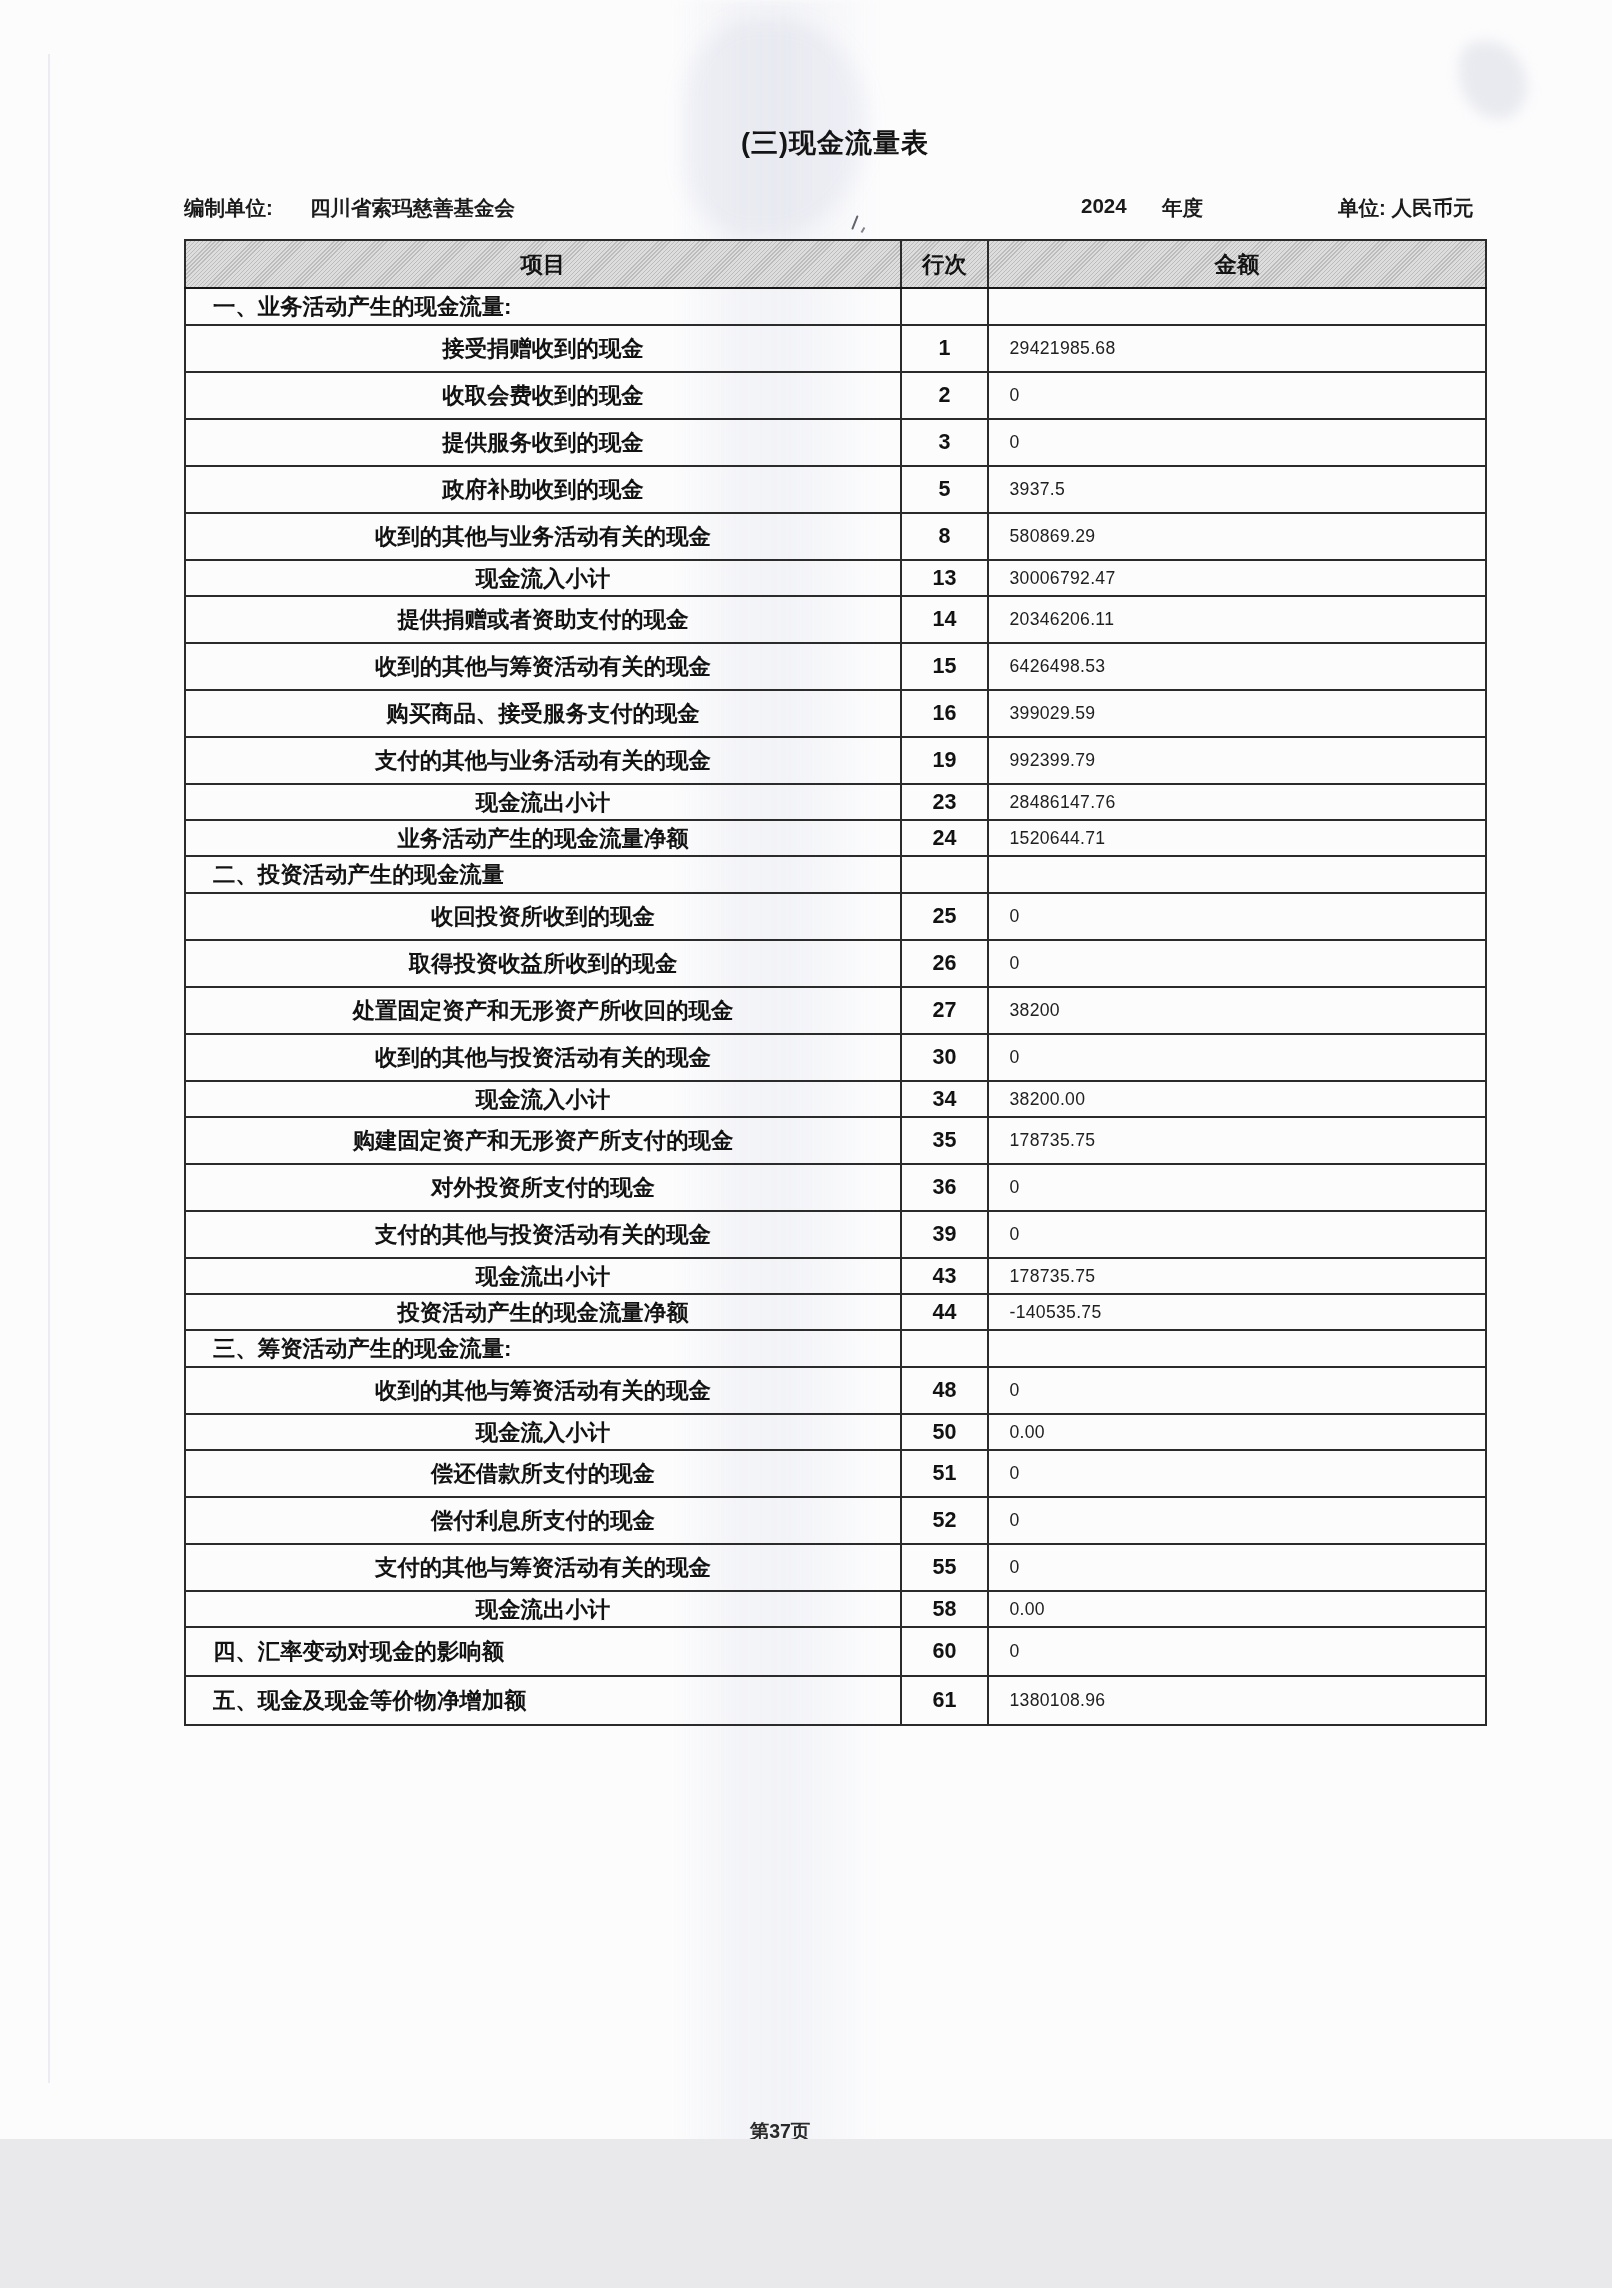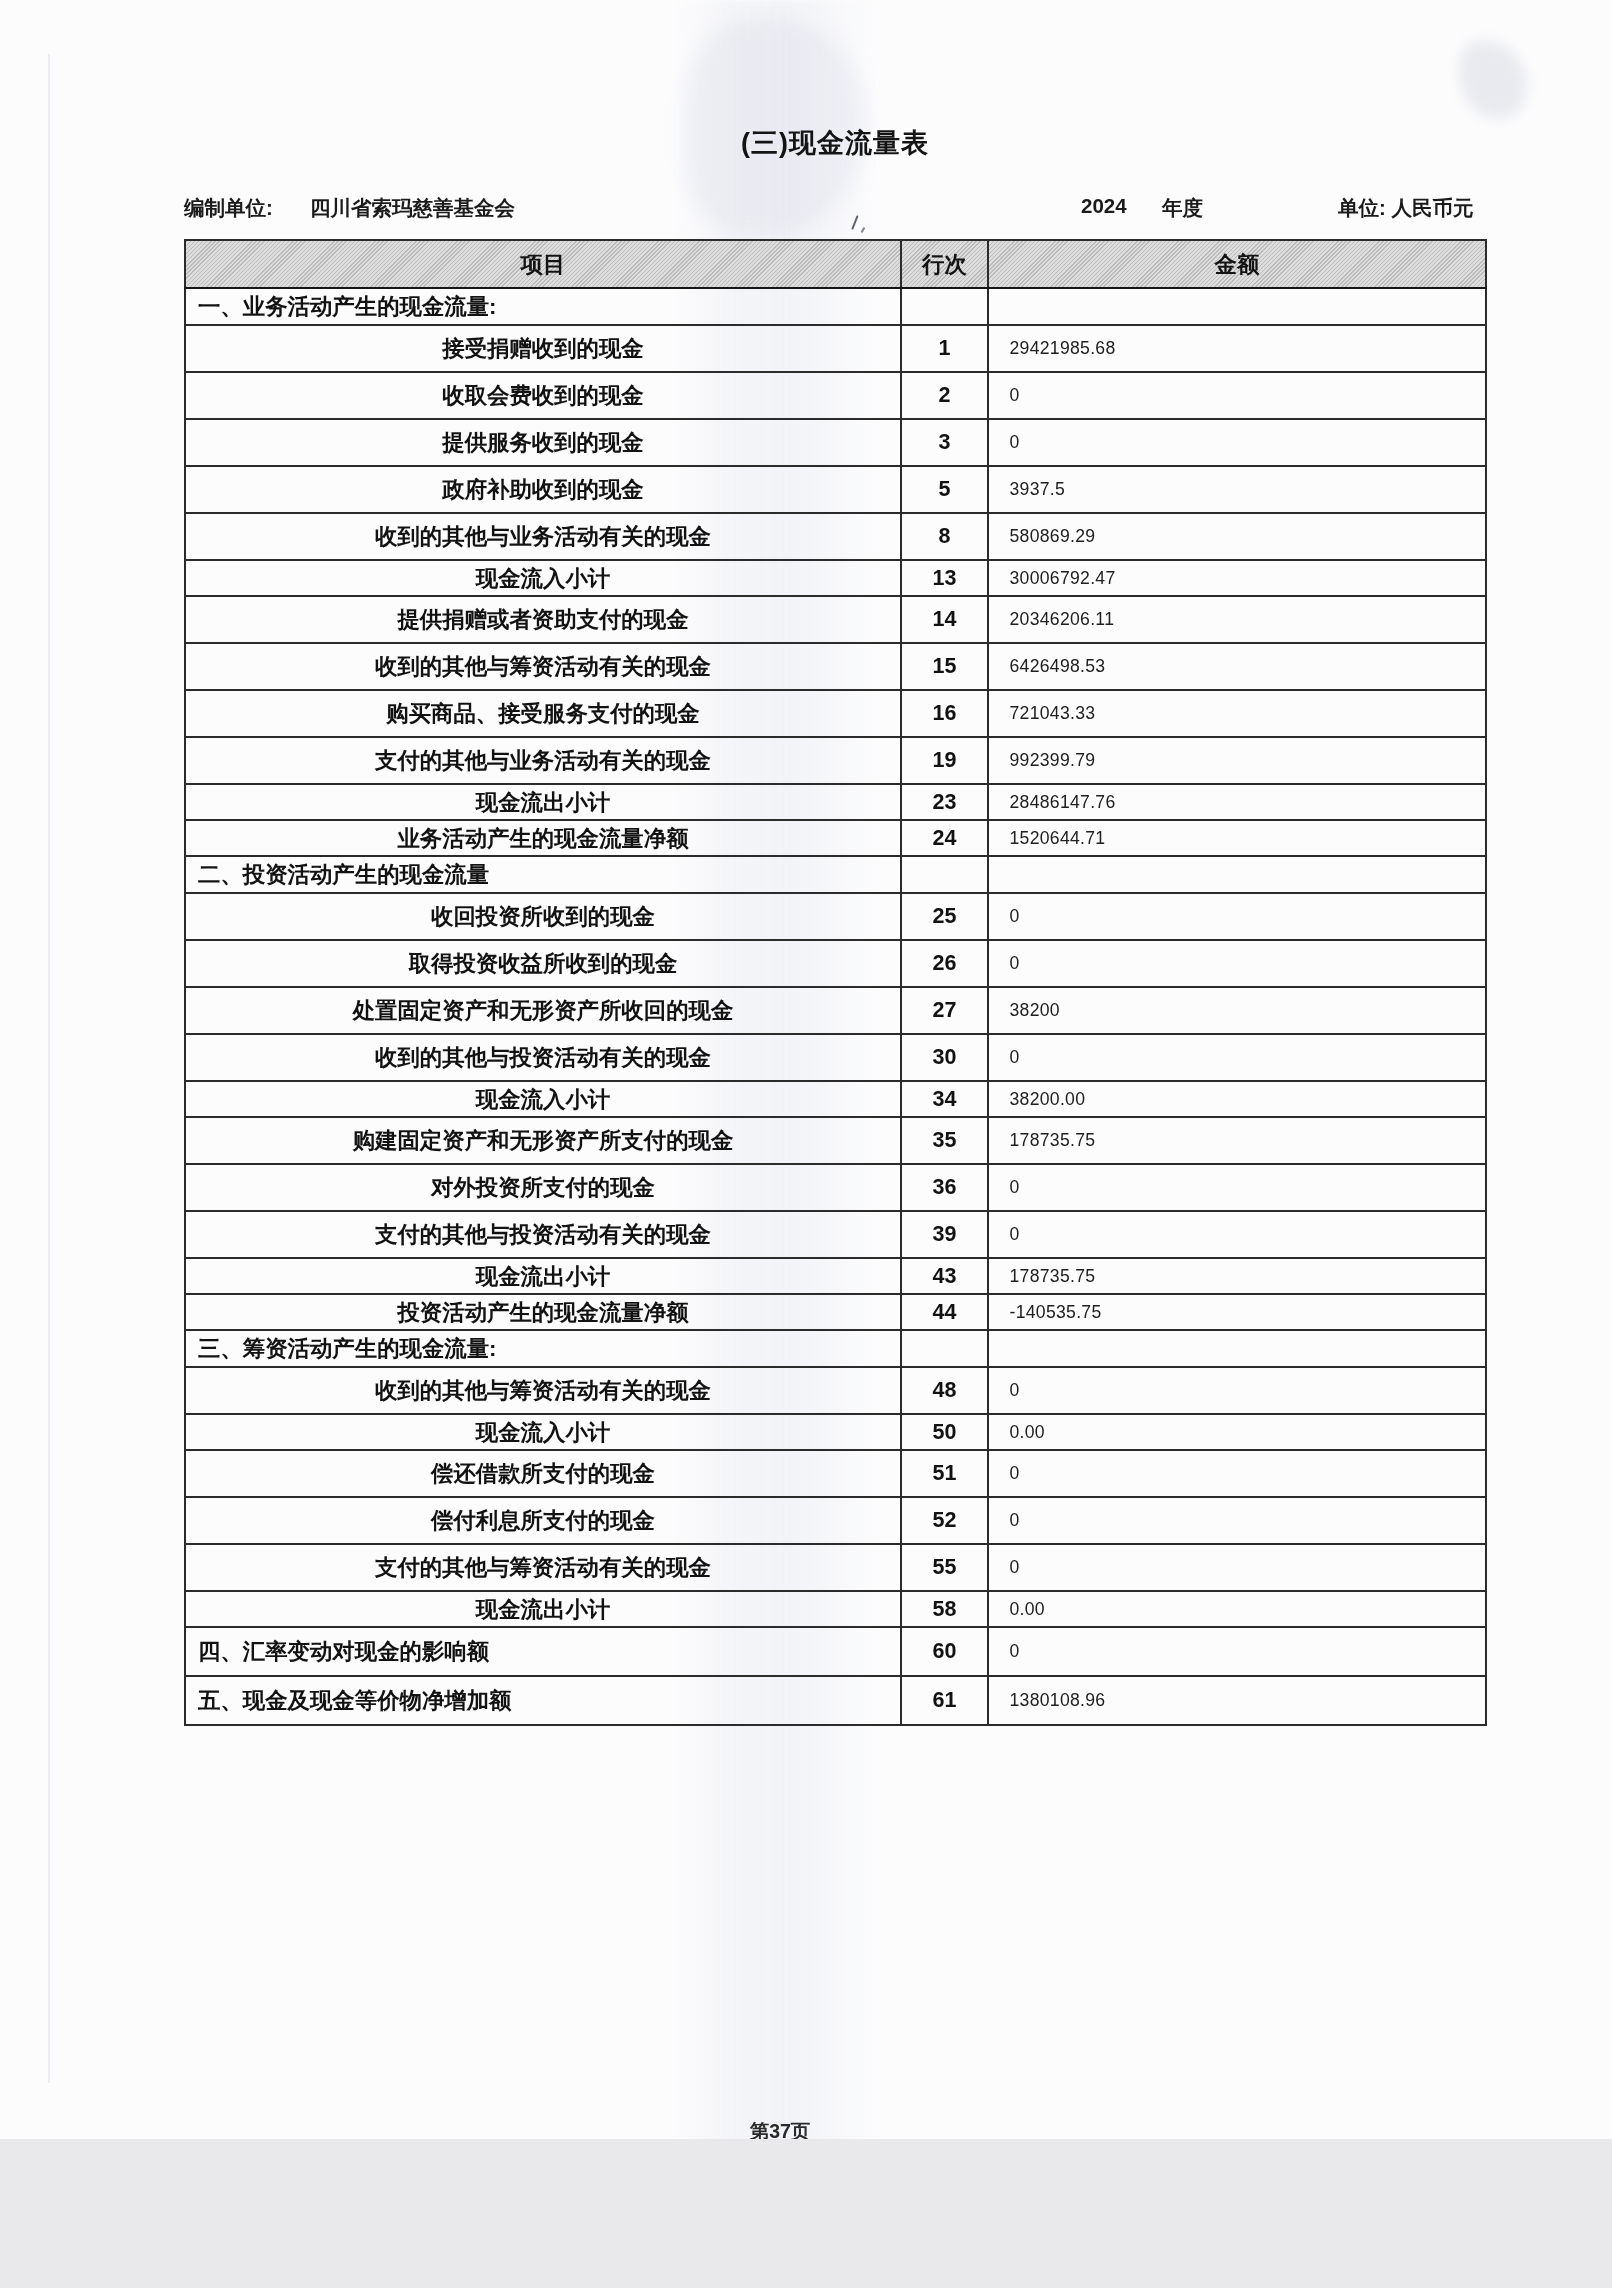--- a/index.html
+++ b/index.html
@@ -54,21 +54,21 @@
     background-color:#d8d8d8;
     background-image:repeating-linear-gradient(135deg,rgba(40,40,40,.16) 0 1px,rgba(255,255,255,.12) 1px 2.9px);
     border-bottom:2.9px solid #161616;
   }
   tr.section td{height:35px;}
   tr.item td{height:45px;}
   tr.subtotal td{height:34px;}
   tr.major td{height:47px;}
 
   td.item-cell{font-size:22.4px;font-weight:700;text-align:center;color:#121212;}
-  tr.section td.item-cell,tr.major td.item-cell{text-align:left;padding-left:12px;margin-left:13px;}
+  tr.section td.item-cell,tr.major td.item-cell{text-align:left;padding-left:27px;margin-left:13px;}
   td.line-cell{font-size:21.5px;font-weight:700;text-align:center;color:#121212;}
   td.amount-cell{font-size:17.6px;font-weight:400;text-align:left;padding-left:20.5px;color:#202020;letter-spacing:0.3px;}
 
   .footer-page{
     position:absolute;left:0;top:2118px;width:1560px;
     text-align:center;font-size:19.5px;font-weight:600;color:#2a2a2a;
   }
 </style>
 </head>
 <body>
@@ -148,21 +148,21 @@
           <td class="amount-cell">20346206.11</td>
         </tr>
         <tr class="item">
           <td class="item-cell">收到的其他与筹资活动有关的现金</td>
           <td class="line-cell">15</td>
           <td class="amount-cell">6426498.53</td>
         </tr>
         <tr class="item">
           <td class="item-cell">购买商品、接受服务支付的现金</td>
           <td class="line-cell">16</td>
-          <td class="amount-cell">721043.33</td>
+          <td class="amount-cell">399029.59</td>
         </tr>
         <tr class="item">
           <td class="item-cell">支付的其他与业务活动有关的现金</td>
           <td class="line-cell">19</td>
           <td class="amount-cell">992399.79</td>
         </tr>
         <tr class="subtotal">
           <td class="item-cell">现金流出小计</td>
           <td class="line-cell">23</td>
           <td class="amount-cell">28486147.76</td>

